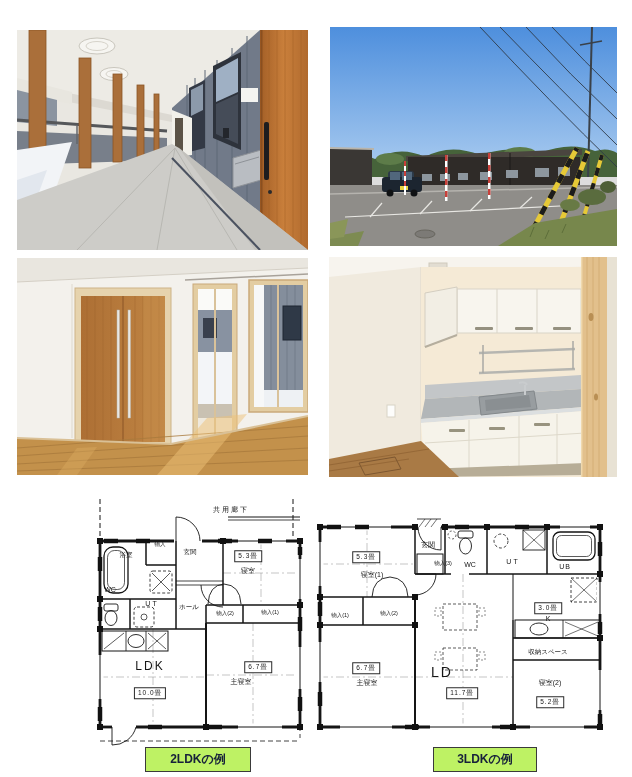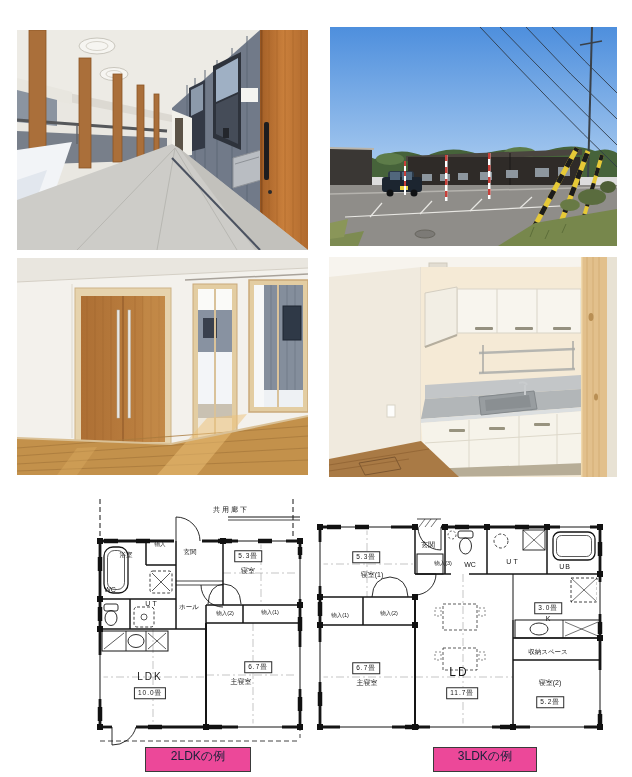--- a/index.html
+++ b/index.html
@@ -15,23 +15,23 @@
   .rlabel{
     position:absolute;transform:translate(-50%,-50%);
     font-size:7px;line-height:1;white-space:nowrap;color:#161616;
   }
   .sizebox{
     position:absolute;transform:translate(-50%,-50%);
     font-size:6.5px;line-height:1;white-space:nowrap;color:#161616;
     border:1px solid #2a2a2a;background:#fff;padding:1.5px 3px;letter-spacing:1px;
   }
   .caption{
-    position:absolute;border:1.5px solid #3a3a3a;background:#ec4899;
-    display:flex;align-items:flex-start;justify-content:center;
-    font-size:12px;font-weight:normal;color:#17213a;
+    position:absolute;border:1.5px solid #3a3a3a;background:#bef264;
+    display:flex;align-items:center;justify-content:center;
+    font-size:12px;font-weight:bold;color:#17213a;
   }
 </style>
 </head>
 <body>
 
 <div class="photo" style="left:17px;top:30px;width:291px;height:220px">
 <svg width="291" height="220" viewBox="0 0 291 220">
   <defs>
     <linearGradient id="doorg" x1="0" y1="0" x2="1" y2="0">
       <stop offset="0" stop-color="#a35f27"></stop>
@@ -481,21 +481,21 @@
   <div class="rlabel" style="left:38px;top:58px;font-size:6.5px">浴室</div>
   <div class="rlabel" style="left:72px;top:48px;font-size:5.5px">物入</div>
   <div class="rlabel" style="left:102px;top:55px;font-size:6.5px">玄関</div>
   <div class="sizebox" style="left:160px;top:59px">5.3畳</div>
   <div class="rlabel" style="left:160px;top:73px">寝室</div>
   <div class="rlabel" style="left:22px;top:92px">WC</div>
   <div class="rlabel" style="left:64px;top:106px;letter-spacing:2px">UT</div>
   <div class="rlabel" style="left:101px;top:110px;font-size:6.5px">ホール</div>
   <div class="rlabel" style="left:137px;top:117px;font-size:5.5px">物入(2)</div>
   <div class="rlabel" style="left:182px;top:116px;font-size:5.5px">物入(1)</div>
-  <div class="rlabel" style="left:62px;top:180px;font-size:10px;letter-spacing:2px">LDK</div>
+  <div class="rlabel" style="left:62px;top:169px;font-size:12px;letter-spacing:2px">LDK</div>
   <div class="sizebox" style="left:62px;top:196px">10.0畳</div>
   <div class="sizebox" style="left:170px;top:170px">6.7畳</div>
   <div class="rlabel" style="left:153px;top:184px">主寝室</div>
 </div>
 
 <div class="plan" style="left:315px;top:512px;width:292px;height:232px">
 <svg width="292" height="232" viewBox="0 0 292 232">
   <rect width="292" height="232" fill="#fff"></rect>
   <g stroke="#151515" fill="none">
 
@@ -637,21 +637,21 @@
   <div class="rlabel" style="left:128px;top:52px;font-size:5.5px">物入(3)</div>
   <div class="rlabel" style="left:155px;top:52px">WC</div>
   <div class="rlabel" style="left:198px;top:49px;letter-spacing:2px">UT</div>
   <div class="rlabel" style="left:250px;top:54px;letter-spacing:1px">UB</div>
   <div class="sizebox" style="left:233px;top:96px">3.0畳</div>
   <div class="rlabel" style="left:233px;top:106px">K</div>
   <div class="rlabel" style="left:25px;top:104px;font-size:5.5px">物入(1)</div>
   <div class="rlabel" style="left:74px;top:102px;font-size:5.5px">物入(2)</div>
   <div class="sizebox" style="left:51px;top:156px">6.7畳</div>
   <div class="rlabel" style="left:52px;top:170px">主寝室</div>
-  <div class="rlabel" style="left:144px;top:160px;font-size:12px;letter-spacing:2px">LD</div>
+  <div class="rlabel" style="left:127px;top:160px;font-size:14px;letter-spacing:2px">LD</div>
   <div class="sizebox" style="left:147px;top:181px">11.7畳</div>
   <div class="rlabel" style="left:233px;top:140px;font-size:6.5px">収納スペース</div>
   <div class="rlabel" style="left:235px;top:170px">寝室(2)</div>
   <div class="sizebox" style="left:235px;top:190px">5.2畳</div>
 </div>
 
 <div class="caption" style="left:145px;top:747px;width:104px;height:23px">
   <span>2LDKの例</span>
 </div>
 <div class="caption" style="left:433px;top:747px;width:102px;height:23px">

